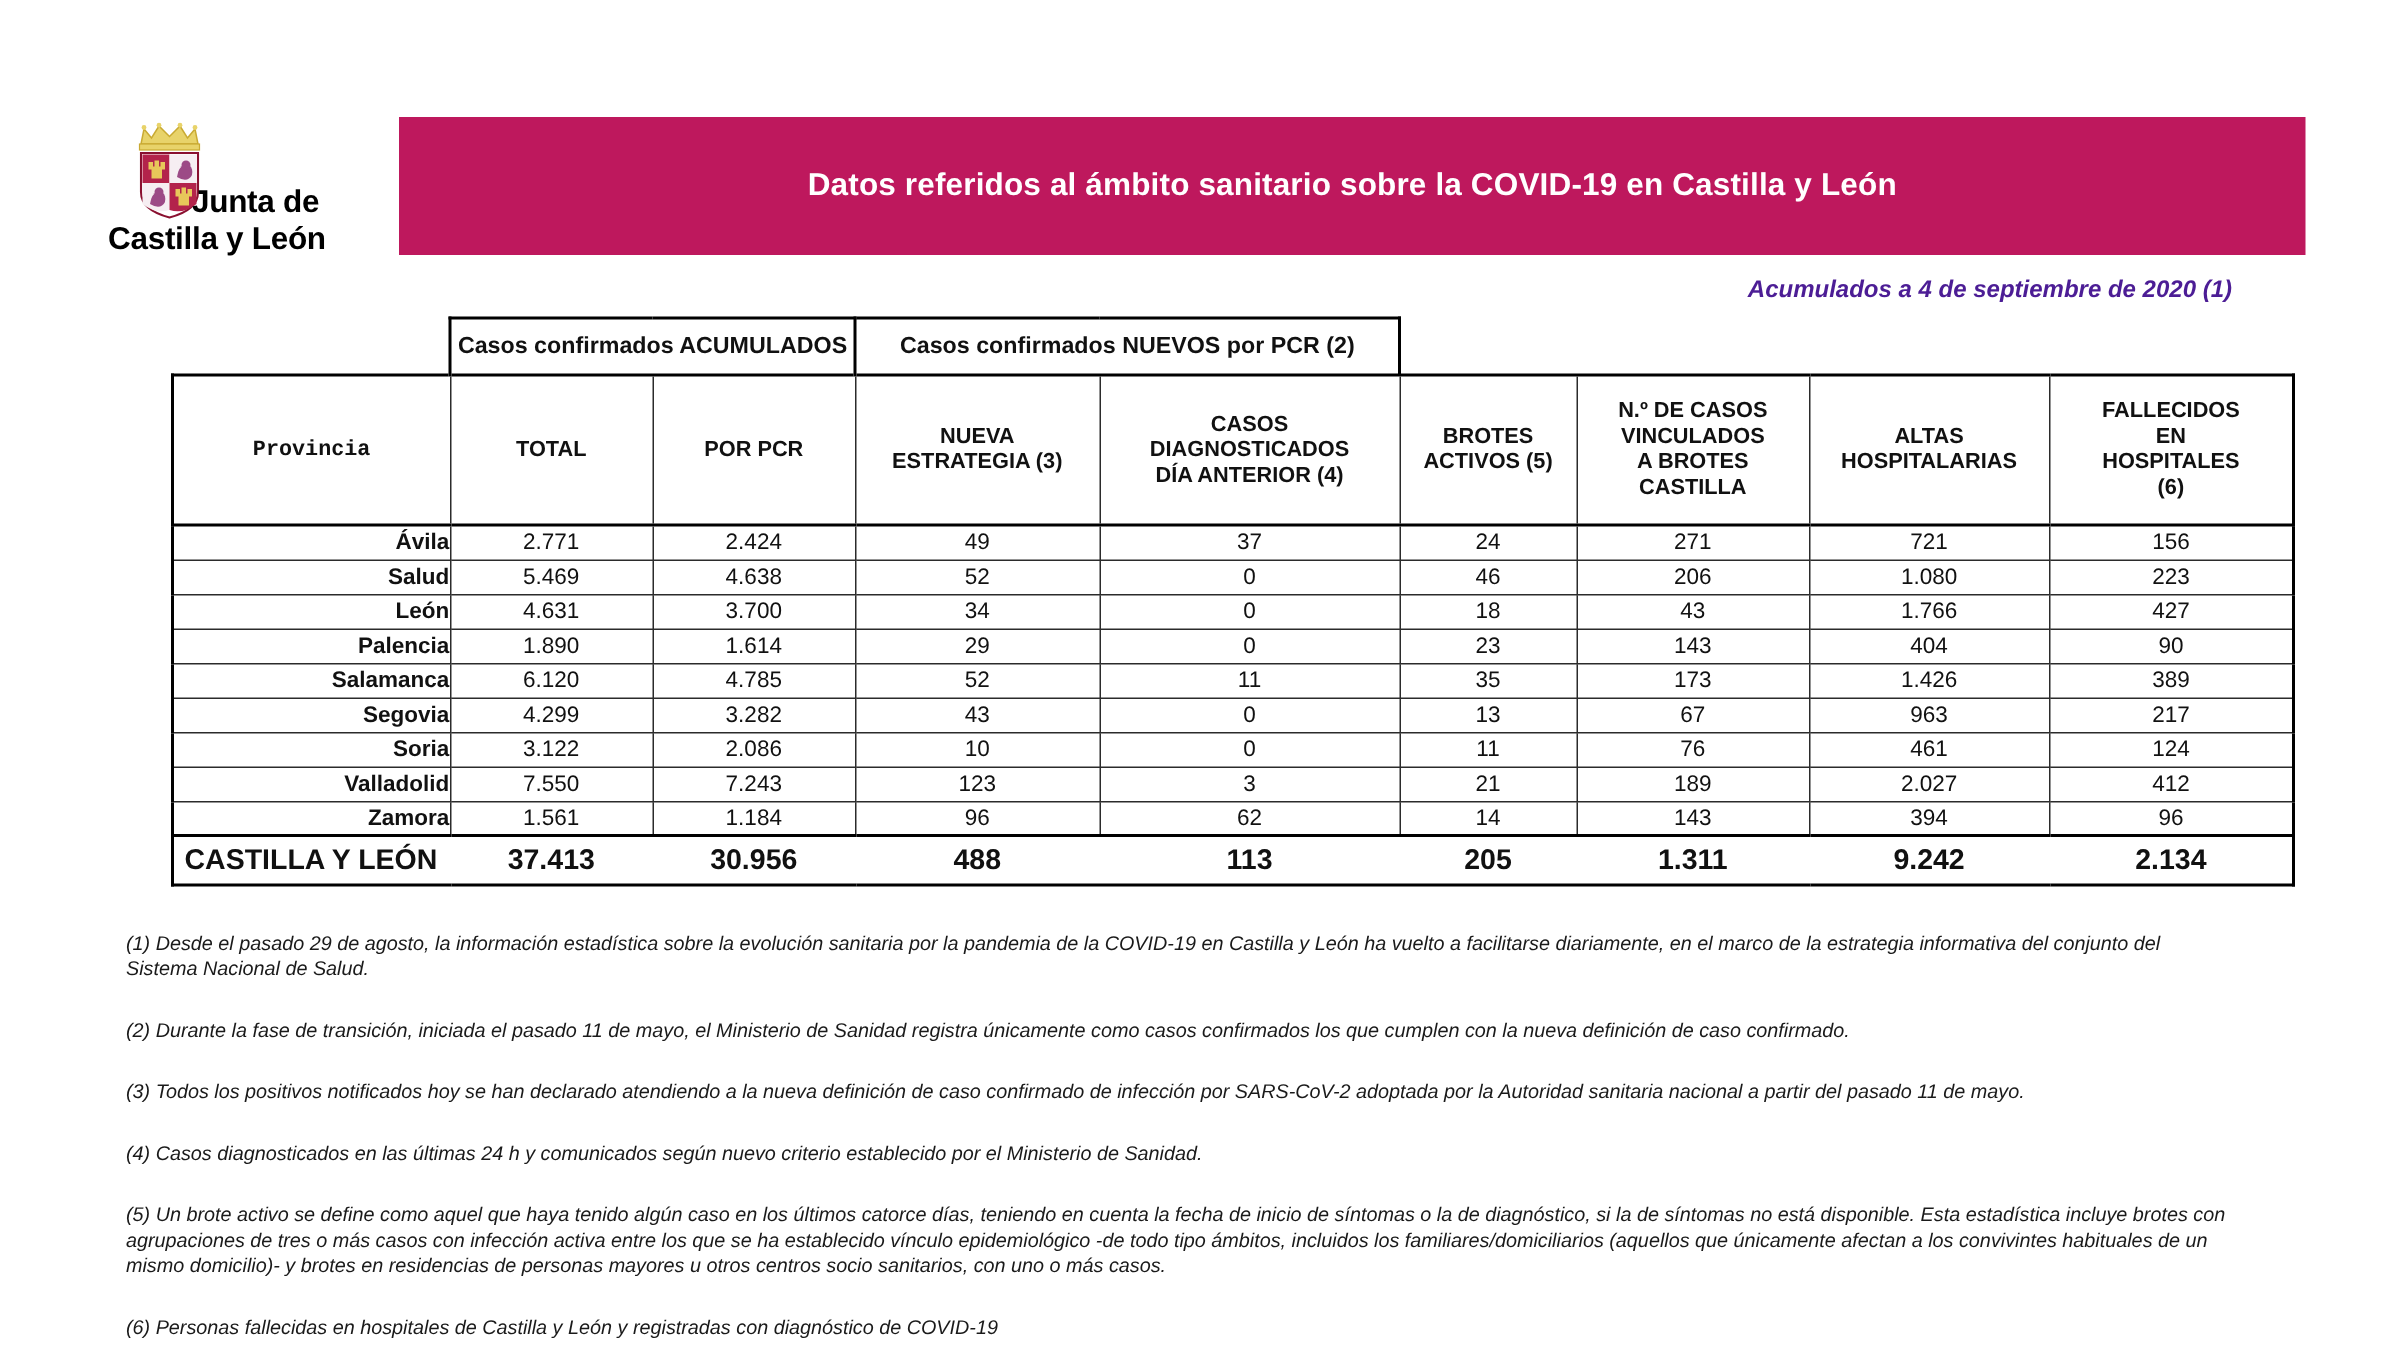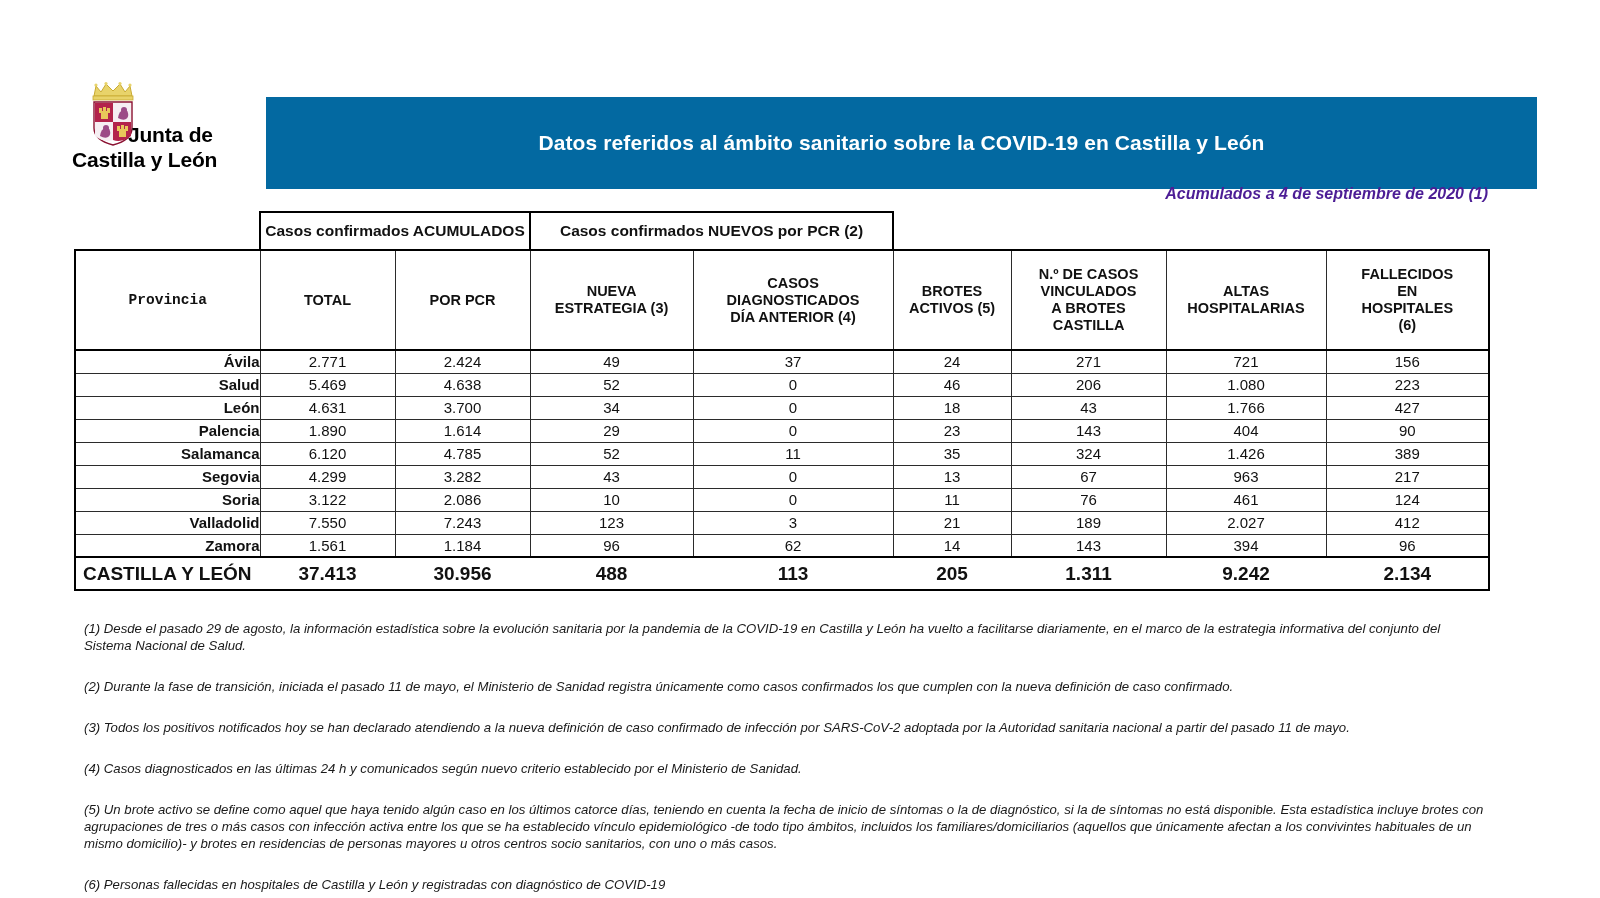--- a/index.html
+++ b/index.html
@@ -54,25 +54,24 @@
     margin-left: -56px;
     white-space: nowrap;
   }
 
   .banner {
     position: absolute;
     left: 266px;
     top: 0px;
     width: 1271px;
     height: 92px;
-    background: #0369a1;
+    background: #be185d;
     display: flex;
     align-items: center;
     justify-content: center;
-    margin-top: 19px;
   }
   .banner-title {
     color: #ffffff;
     font-weight: bold;
     font-size: 21px;
     letter-spacing: 0.1px;
     text-align: center;
   }
 
   .accum-line {
@@ -92,20 +91,21 @@
     position: absolute;
     left: 74px;
     top: 211px;
     width: 1414px;
   }
   table.data {
     border-collapse: collapse;
     table-layout: fixed;
     width: 1414px;
     font-size: 15px;
+    margin-left: 40px;
   }
   table.data td, table.data th {
     border: 1px solid #2b2b2b;
     padding: 0;
     text-align: center;
     vertical-align: middle;
     font-weight: bold;
     color: #111111;
   }
 
@@ -343,21 +343,21 @@
           <td>404</td>
           <td class="lastcol">90</td>
         </tr>
         <tr class="prov">
           <td class="pname">Salamanca</td>
           <td>6.120</td>
           <td>4.785</td>
           <td>52</td>
           <td>11</td>
           <td>35</td>
-          <td>324</td>
+          <td>173</td>
           <td>1.426</td>
           <td class="lastcol">389</td>
         </tr>
         <tr class="prov">
           <td class="pname">Segovia</td>
           <td>4.299</td>
           <td>3.282</td>
           <td>43</td>
           <td>0</td>
           <td>13</td>

